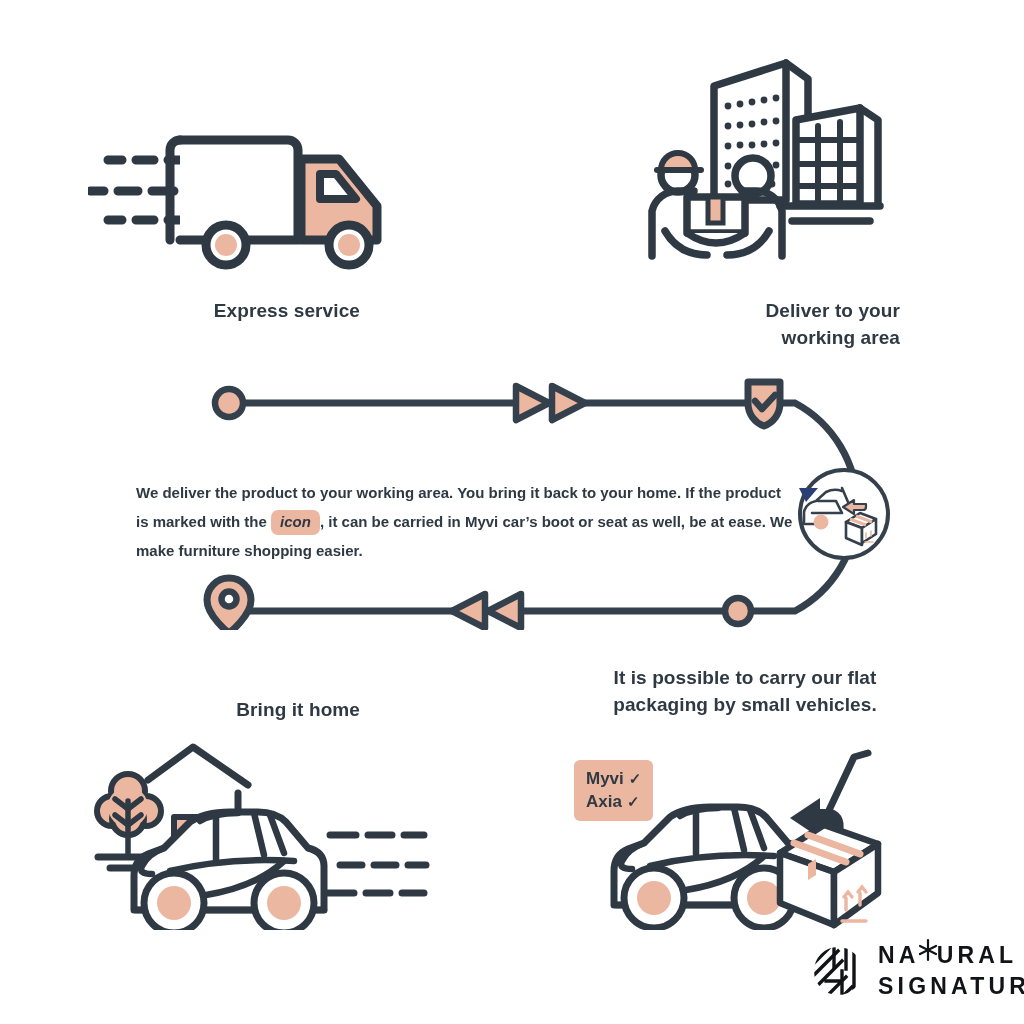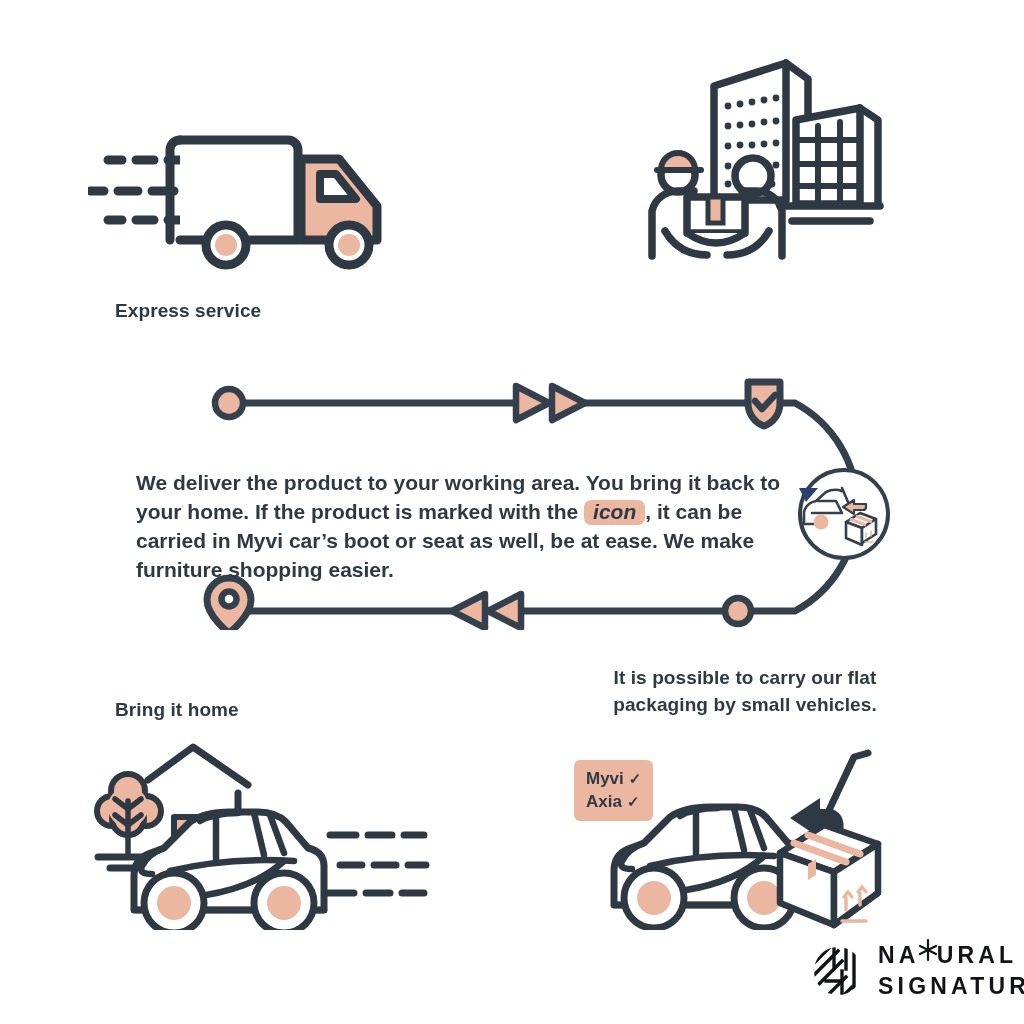--- a/index.html
+++ b/index.html
@@ -15,29 +15,29 @@
   .abs{position:absolute;}
 
   
   .cap{
     position:absolute;
     font-size:19px;
     font-weight:700;
     letter-spacing:.1px;
     line-height:27px;
     color:#2f3943;
-    text-align:left;
+    text-align:right;
     white-space:pre-line;
   }
 
   
   .para{
     position:absolute;
-    left:136px; top:447px; width:658px;
-    font-size:21px;
+    left:136px; top:463px; width:658px;
+    font-size:15px;
     font-weight:700;
     line-height:29px;
     color:#2f3943;
   }
   .chip-icon{
     display:inline-block;
     background:#ecb7a1;
     border-radius:7px;
     padding:1px 9px 2px 9px;
     font-style:italic;
@@ -152,20 +152,22 @@
 
     <circle cx="113" cy="118" r="18" fill="#ffffff" stroke="#2f3943" stroke-width="7.5"></circle>
     <path d="M142,198 v-45 a26,26 0 0 0 -26,-20 h-14" fill="none" stroke="#2f3943" stroke-width="7.5" stroke-linecap="round" stroke-linejoin="round"></path>
     <path d="M129,173 q-14,24 -42,24" fill="none" stroke="#2f3943" stroke-width="7.5" stroke-linecap="round"></path>
 
     <path d="M47,139 h58 v36 h-58 z" fill="#ffffff" stroke="#2f3943" stroke-width="7.5" stroke-linejoin="round"></path>
     <path d="M47,175 q29,20 58,0" fill="#ffffff" stroke="#2f3943" stroke-width="7.5" stroke-linejoin="round"></path>
     <rect x="68" y="139" width="15" height="26" fill="#ecb7a1" stroke="#2f3943" stroke-width="5"></rect>
   </svg>
 
+  <div class="cap" style="left:640px;top:297px;width:260px;">Deliver to your
+working area</div>
 
   <svg class="abs" style="left:195px;top:370px;" width="730" height="260" viewBox="0 0 730 260">
 
     <path d="M38,33 H566" fill="none" stroke="#34404c" stroke-width="7" stroke-linecap="round"></path>
 
     <path d="M566,33 H600 a118,118 0 0 1 0,208 H548" fill="none" stroke="#34404c" stroke-width="7" stroke-linecap="round"></path>
 
     <path d="M548,241 H40" fill="none" stroke="#34404c" stroke-width="7" stroke-linecap="round"></path>
 
     <g>

